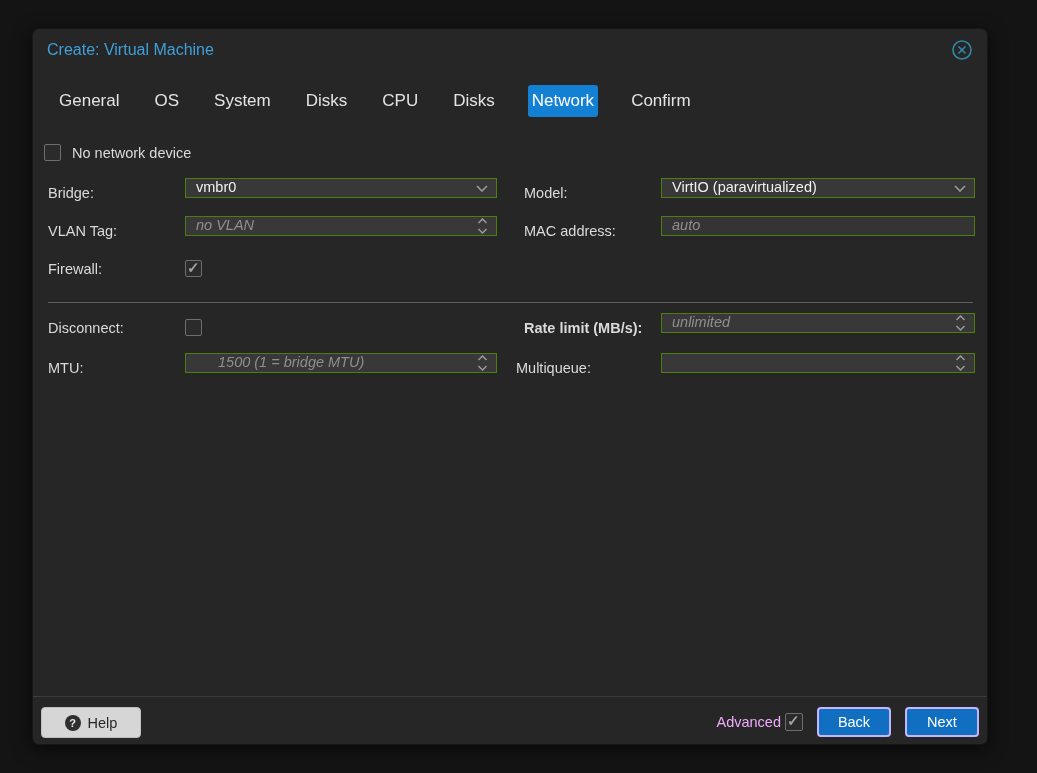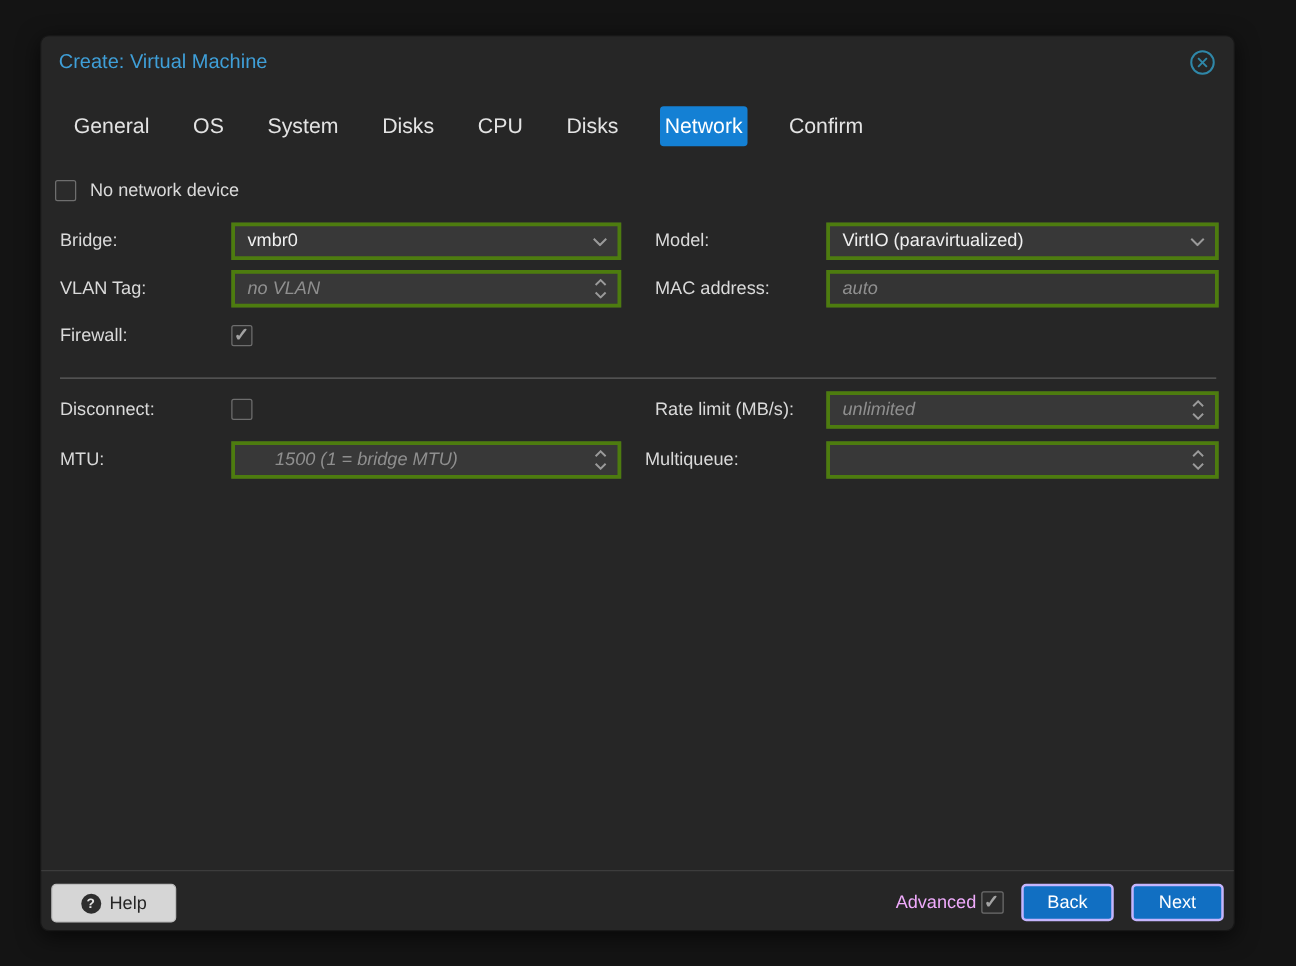--- a/index.html
+++ b/index.html
@@ -50,23 +50,23 @@
   .checkbox.checked::after {
     content: "✓";
     position: absolute; left: 1px; top: -2px;
     font-size: 15px; color: #a3a3a3; font-weight: bold;
   }
   .form-label {
     position: absolute; font-size: 14.5px; color: #dadada;
     height: 18px; line-height: 18px;
   }
   .field {
-    position: absolute; height: 30px;
-    background: #383838; border: 3px solid #4d7c0f;
-    display: flex; align-items: center;
+    position: absolute; height: 20px;
+    background: #383838; border: 1px solid #4d7c0f;
+    display: flex; 
     padding: 0 10px; font-size: 14.5px;
   }
   .field .val { color: #f0f0f0; }
   .field .ph  { color: #8f8f8f; font-style: italic; }
   .trigger {
     position: absolute; right: 8px; top: 0; bottom: 0;
     display: flex; align-items: center;
   }
   .divider {
     position: absolute; left: 15px; right: 14px; height: 0;
@@ -168,21 +168,21 @@
     <span class="ph">auto</span>
   </div>
 
   <div class="form-label" style="left:15px; top:231px;">Firewall:</div>
   <div class="checkbox checked" style="left:152px; top:231px;"></div>
 
   <div class="divider" style="top:273px;"></div>
 
   <div class="form-label" style="left:15px; top:290px;">Disconnect:</div>
   <div class="checkbox" style="left:152px; top:290px;"></div>
-  <div class="form-label" style="left:491px; top:290px;">Rate limit (MB/s):</div>
+  <div class="form-label" style="left:491px; top:290px;font-weight:bold;">Rate limit (MB/s):</div>
   <div class="field" style="left:628px; top:284px; width:314px;">
     <span class="ph">unlimited</span>
     <span class="trigger">
       <svg width="11" height="16" viewBox="0 0 11 16">
           <polyline points="1.5,5 5.5,1 9.5,5" fill="none" stroke="#9a9a9a" stroke-width="1.5"></polyline>
           <polyline points="1.5,11 5.5,15 9.5,11" fill="none" stroke="#9a9a9a" stroke-width="1.5"></polyline>
         </svg>
     </span>
   </div>
 

